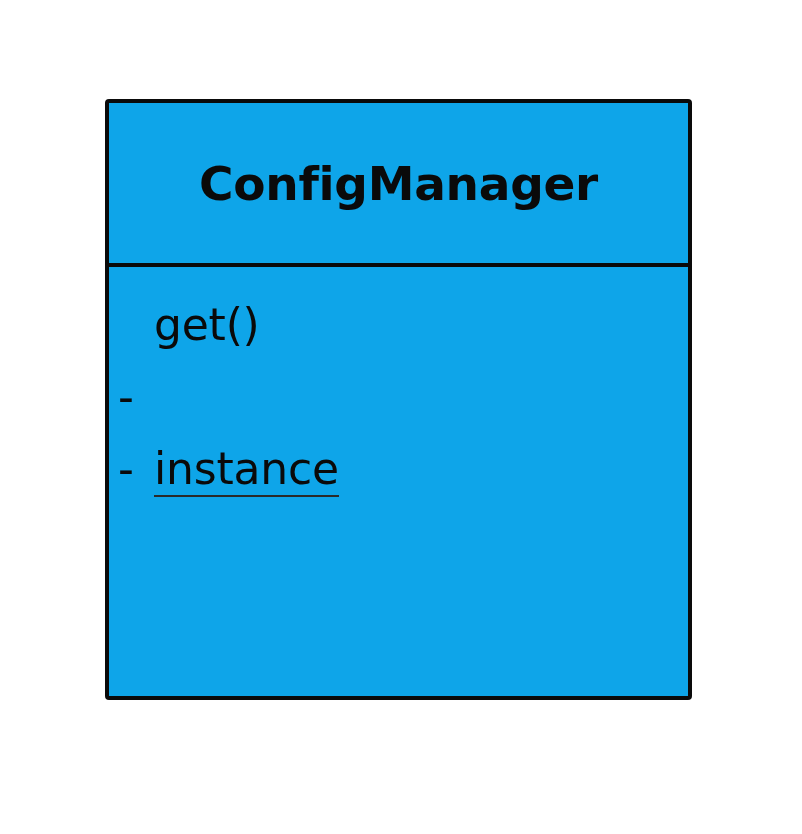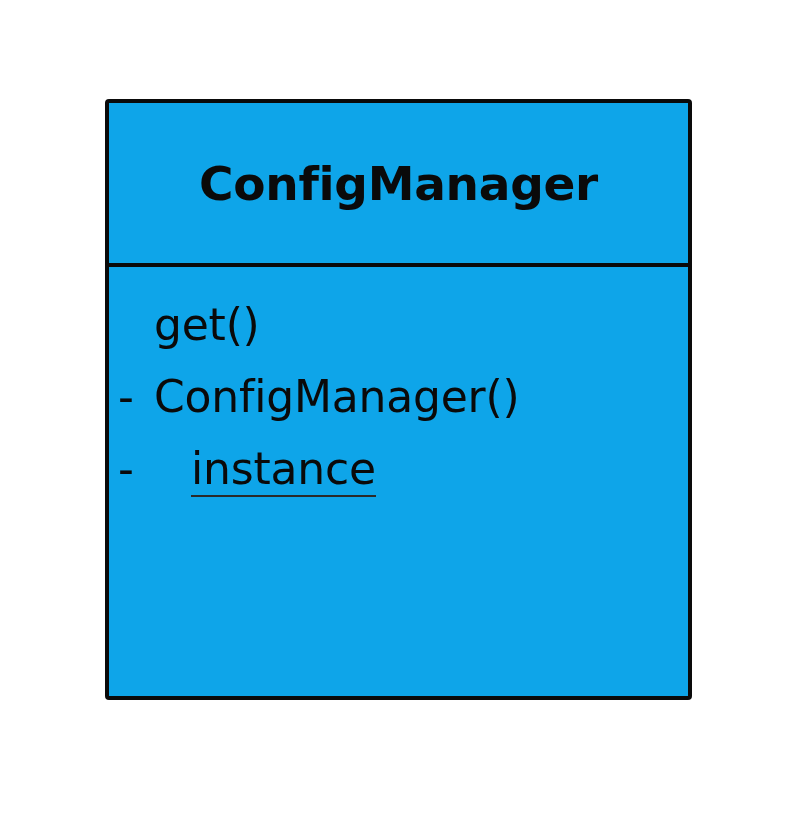--- a/index.html
+++ b/index.html
@@ -100,21 +100,20 @@
     line-height: 72px;
     color: #0a0a0a;
     letter-spacing: -0.2px;
     display: inline-block;
   }
 
   
   .member-name.static {
     border-bottom: 2px solid #2a2a2a;
     padding-bottom: 1px;
-    margin-left: 37px;
   }
 
   .member-parens {
     
   }
 </style>
 </head>
 <body>
 
 <div id="canvas">
@@ -132,23 +131,20 @@
       <div class="member-row">
         <span class="member-visibility"></span>
         <span class="member-body">
           <span class="member-name">get</span><span class="member-parens">()</span>
         </span>
       </div>
 
 
       <div class="member-row">
         <span class="member-visibility">-</span>
-        <span class="member-body">
-          <span class="member-name">ConfigManager</span><span class="member-parens">()</span>
-        </span>
       </div>
 
       <div class="member-row">
         <span class="member-visibility">-</span>
         <span class="member-body">
           <span class="member-name static">instance</span><span class="member-parens"></span>
         </span>
       </div>
 
 

